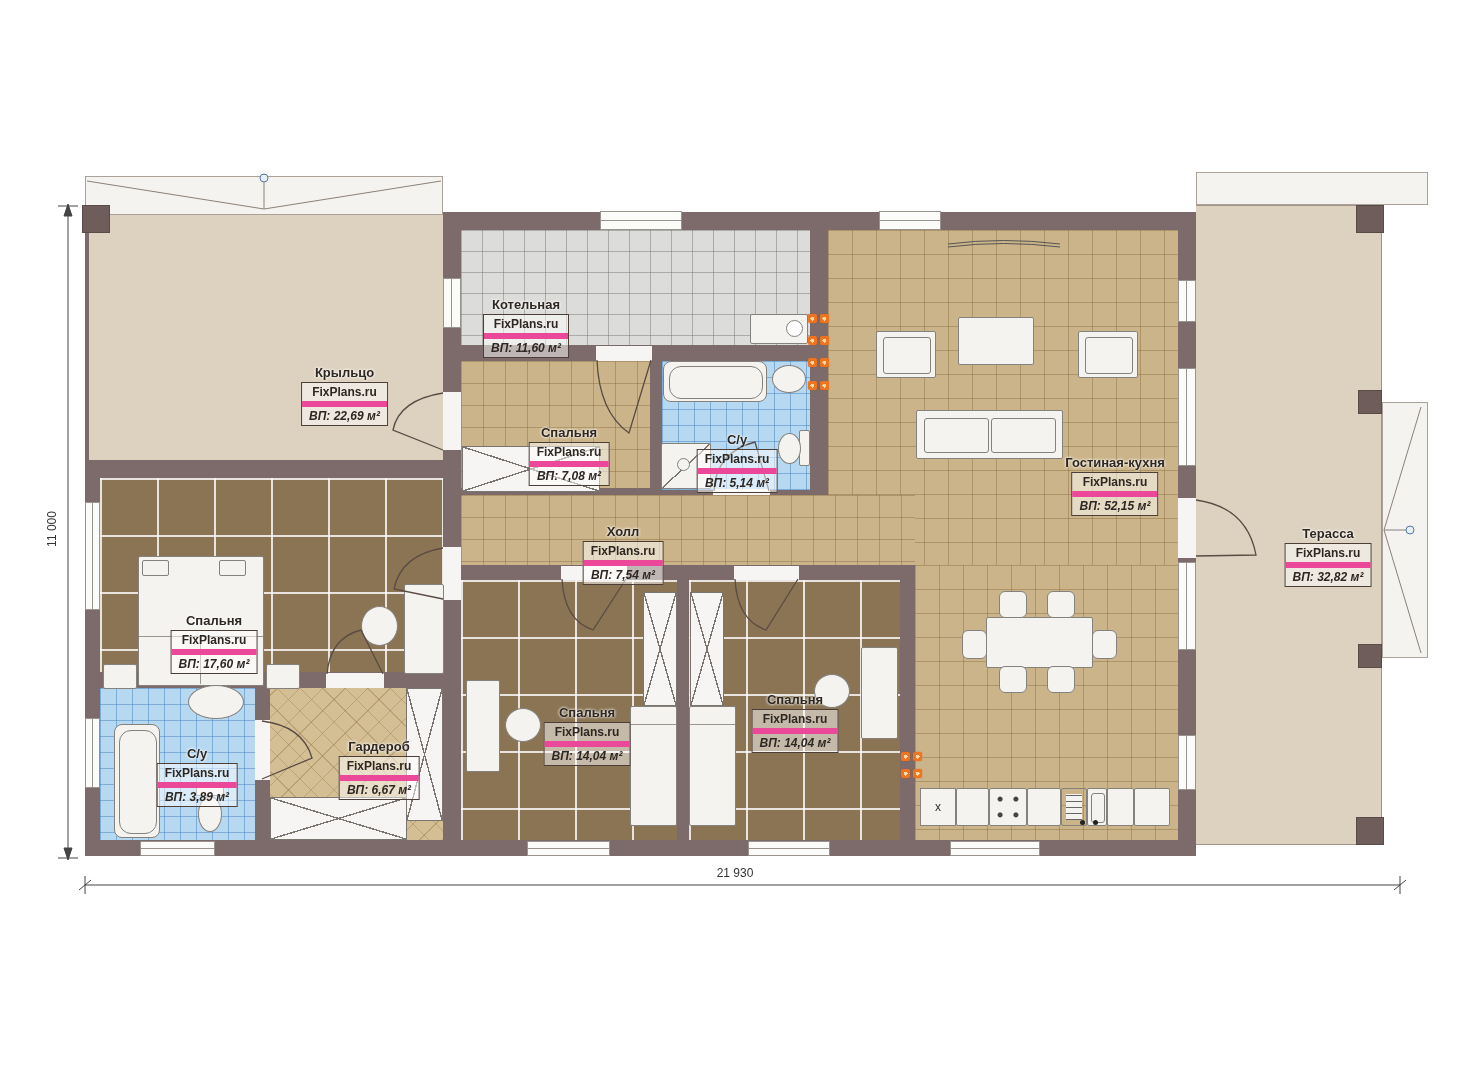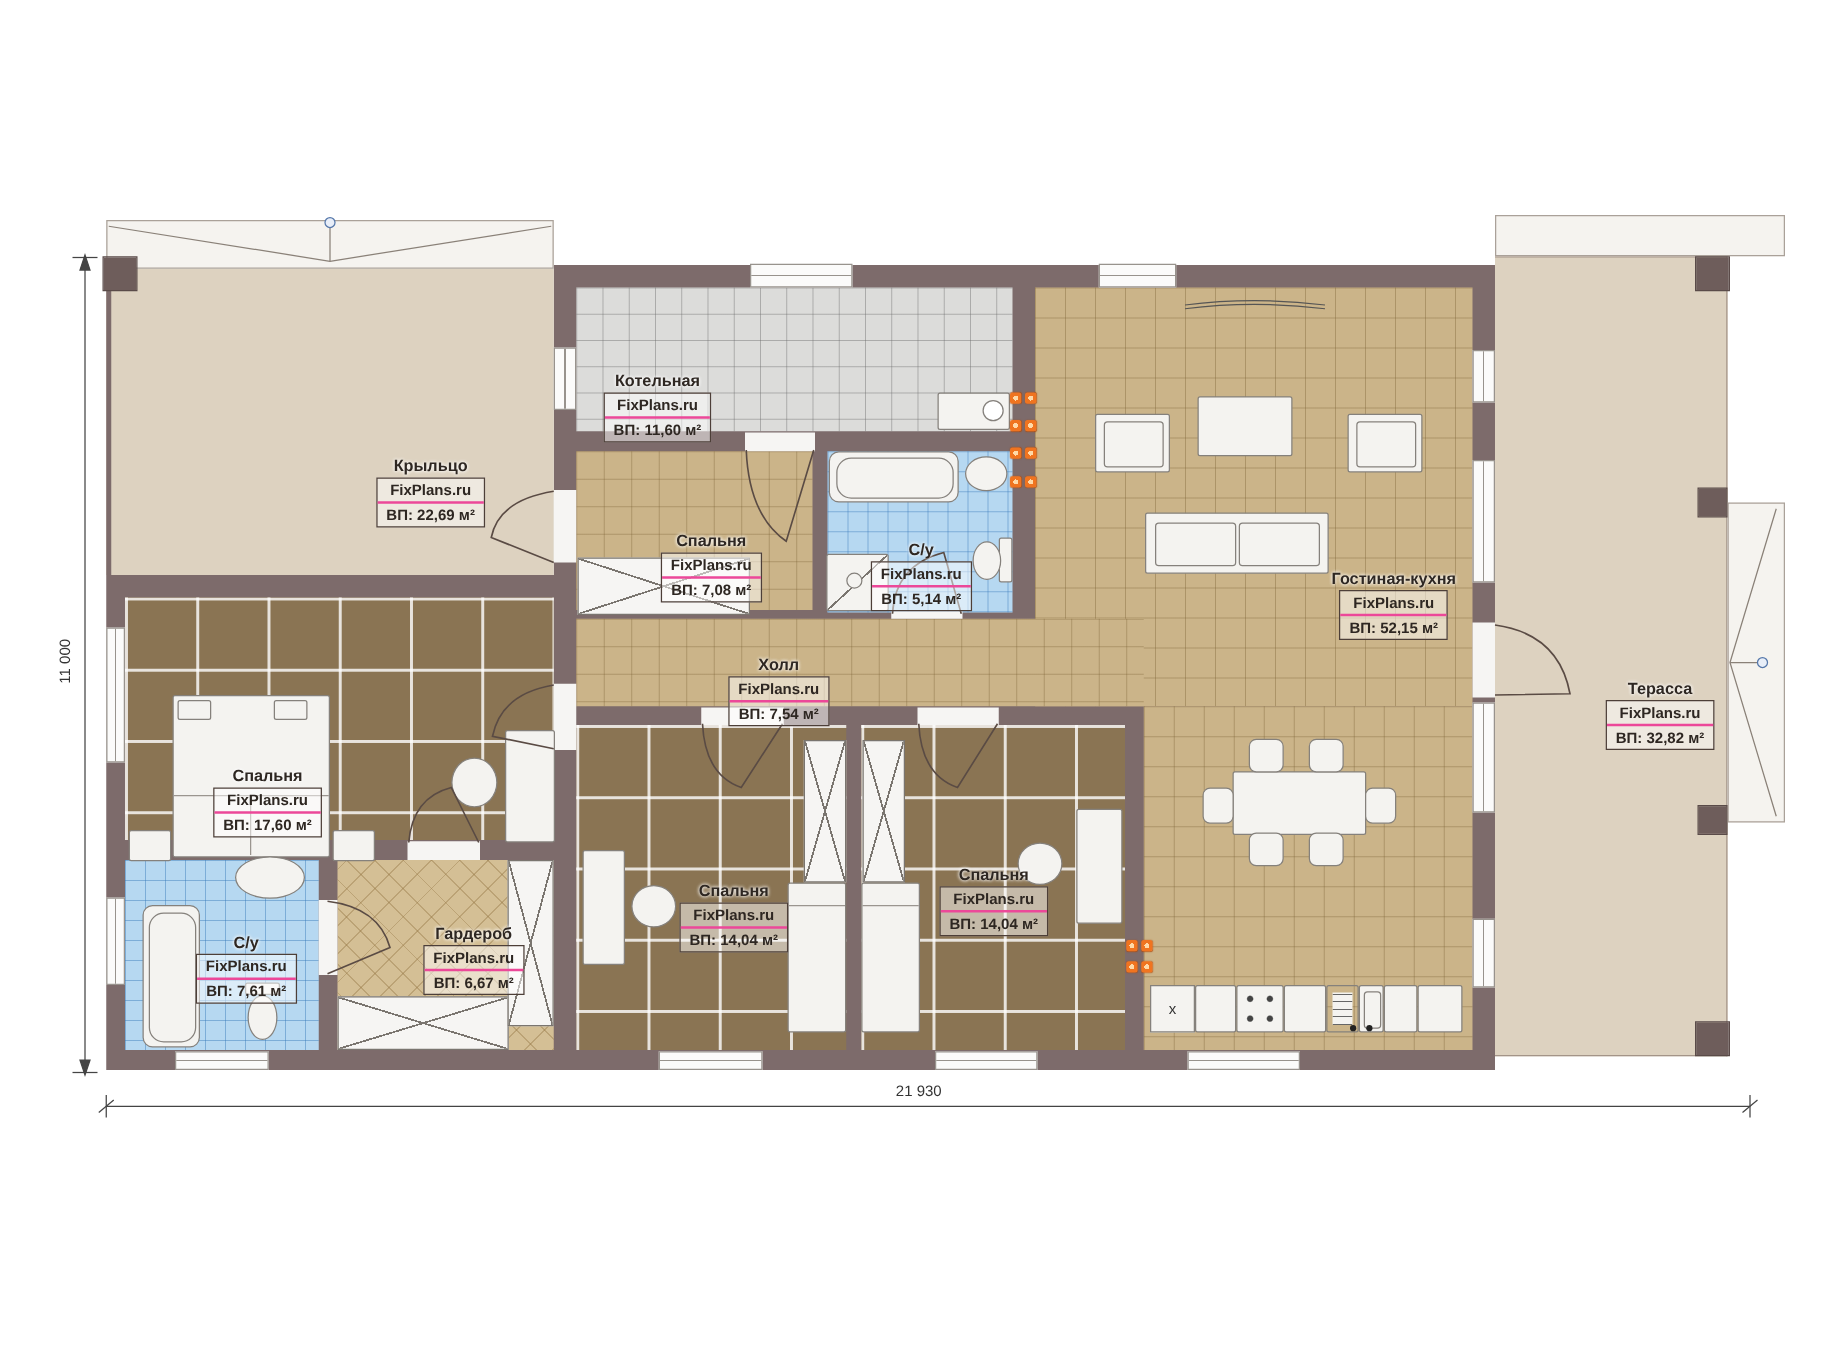--- a/index.html
+++ b/index.html
@@ -38,21 +38,21 @@
   .kseg{display:flex;align-items:center;justify-content:center;font-size:12px;color:#333;border-radius:0;}
   .dot{position:absolute;width:5px;height:5px;border-radius:50%;background:#222;}
 
   .odots{position:absolute;line-height:0;font-size:0;}
   .odots span{display:inline-block;width:9px;height:9px;margin-right:3px;border-radius:2px;background:radial-gradient(circle at 50% 50%,#ffd9a8 0 2px,#f07420 2px 100%);box-shadow:0 0 1px #b34a0a;}
 
   .room-label{position:absolute;transform:translateX(-50%);text-align:center;font-weight:bold;color:#2e2722;z-index:30;}
   .room-title{font-size:13px;margin-bottom:2px;text-shadow:0 0 3px rgba(255,255,255,.9),0 0 3px rgba(255,255,255,.9);margin-top:32px;}
   .label-box{display:inline-block;border:1px solid #4d3f38;background:rgba(255,255,255,.5);}
   .label-box .row{font-size:12px;padding:2px 7px;white-space:nowrap;}
-  .label-box .row + .row{border-top:2px solid #ec4899;}
+  .label-box .row + .row{border-top:6px solid #ec4899;font-style:italic;}
 
   .dim{position:absolute;font-size:12px;color:#333;z-index:40;}
   svg.overlay{position:absolute;left:0;top:0;z-index:25;pointer-events:none;}
 </style>
 </head>
 <body>
 
 <div id="plan">
 
   <div class="wallbg" style="left:443px;top:212px;width:753px;height:644px;"></div>
@@ -250,31 +250,31 @@
     <div class="label-box"><div class="row">FixPlans.ru</div><div class="row">ВП: 5,14 м²</div></div>
   </div>
   <div class="room-label" style="left:623px;top:492px;">
     <div class="room-title">Холл</div>
     <div class="label-box"><div class="row">FixPlans.ru</div><div class="row">ВП: 7,54 м²</div></div>
   </div>
   <div class="room-label" style="left:1115px;top:423px;">
     <div class="room-title">Гостиная-кухня</div>
     <div class="label-box"><div class="row">FixPlans.ru</div><div class="row">ВП: 52,15 м²</div></div>
   </div>
-  <div class="room-label" style="left:1306px;top:511px;padding-left:44px;">
+  <div class="room-label" style="left:1306px;top:494px;padding-left:44px;">
     <div class="room-title">Терасса</div>
     <div class="label-box"><div class="row">FixPlans.ru</div><div class="row">ВП: 32,82 м²</div></div>
   </div>
   <div class="room-label" style="left:214px;top:581px;">
     <div class="room-title">Спальня</div>
     <div class="label-box"><div class="row">FixPlans.ru</div><div class="row">ВП: 17,60 м²</div></div>
   </div>
   <div class="room-label" style="left:197px;top:714px;">
     <div class="room-title">С/у</div>
-    <div class="label-box"><div class="row">FixPlans.ru</div><div class="row">ВП: 7,61 м²</div></div>
+    <div class="label-box"><div class="row">FixPlans.ru</div><div class="row">ВП: 3,89 м²</div></div>
   </div>
   <div class="room-label" style="left:379px;top:707px;">
     <div class="room-title">Гардероб</div>
     <div class="label-box"><div class="row">FixPlans.ru</div><div class="row">ВП: 6,67 м²</div></div>
   </div>
   <div class="room-label" style="left:587px;top:673px;">
     <div class="room-title">Спальня</div>
     <div class="label-box"><div class="row">FixPlans.ru</div><div class="row">ВП: 14,04 м²</div></div>
   </div>
   <div class="room-label" style="left:795px;top:660px;">

